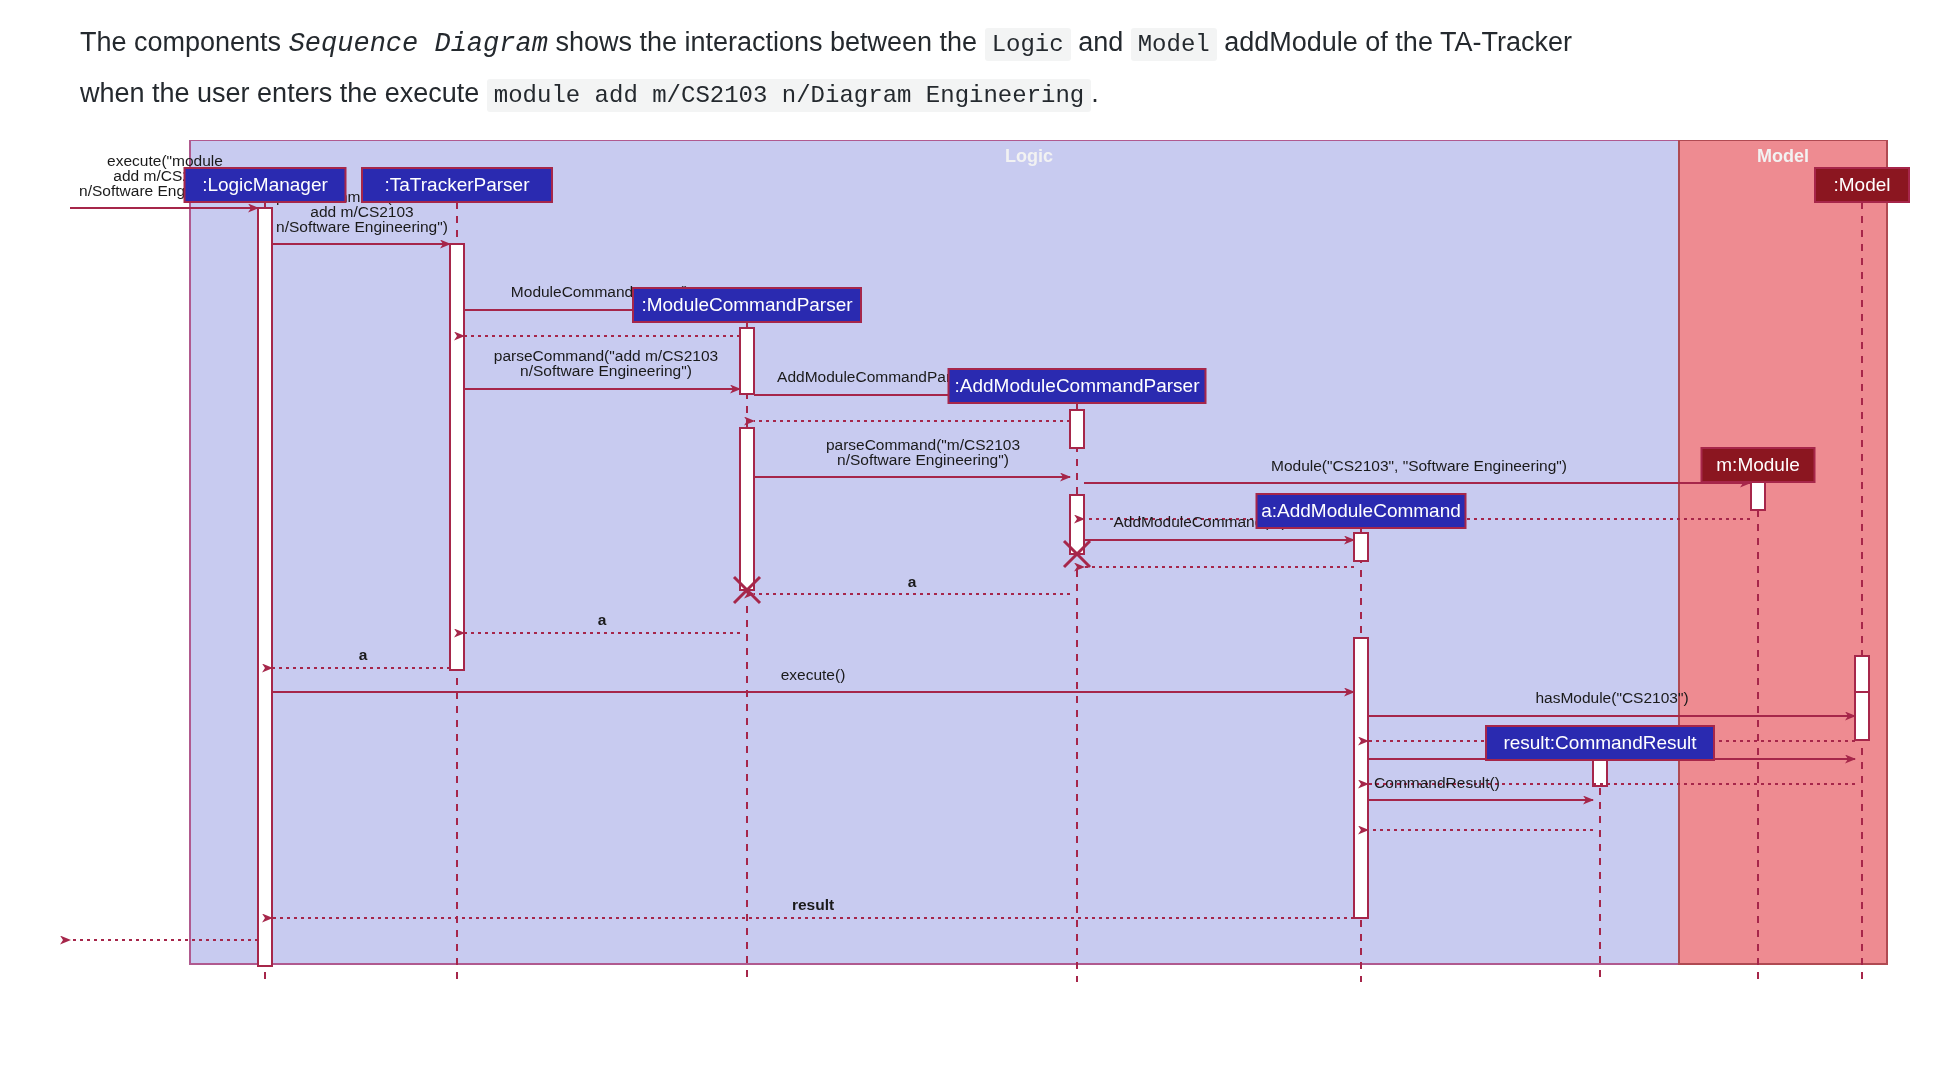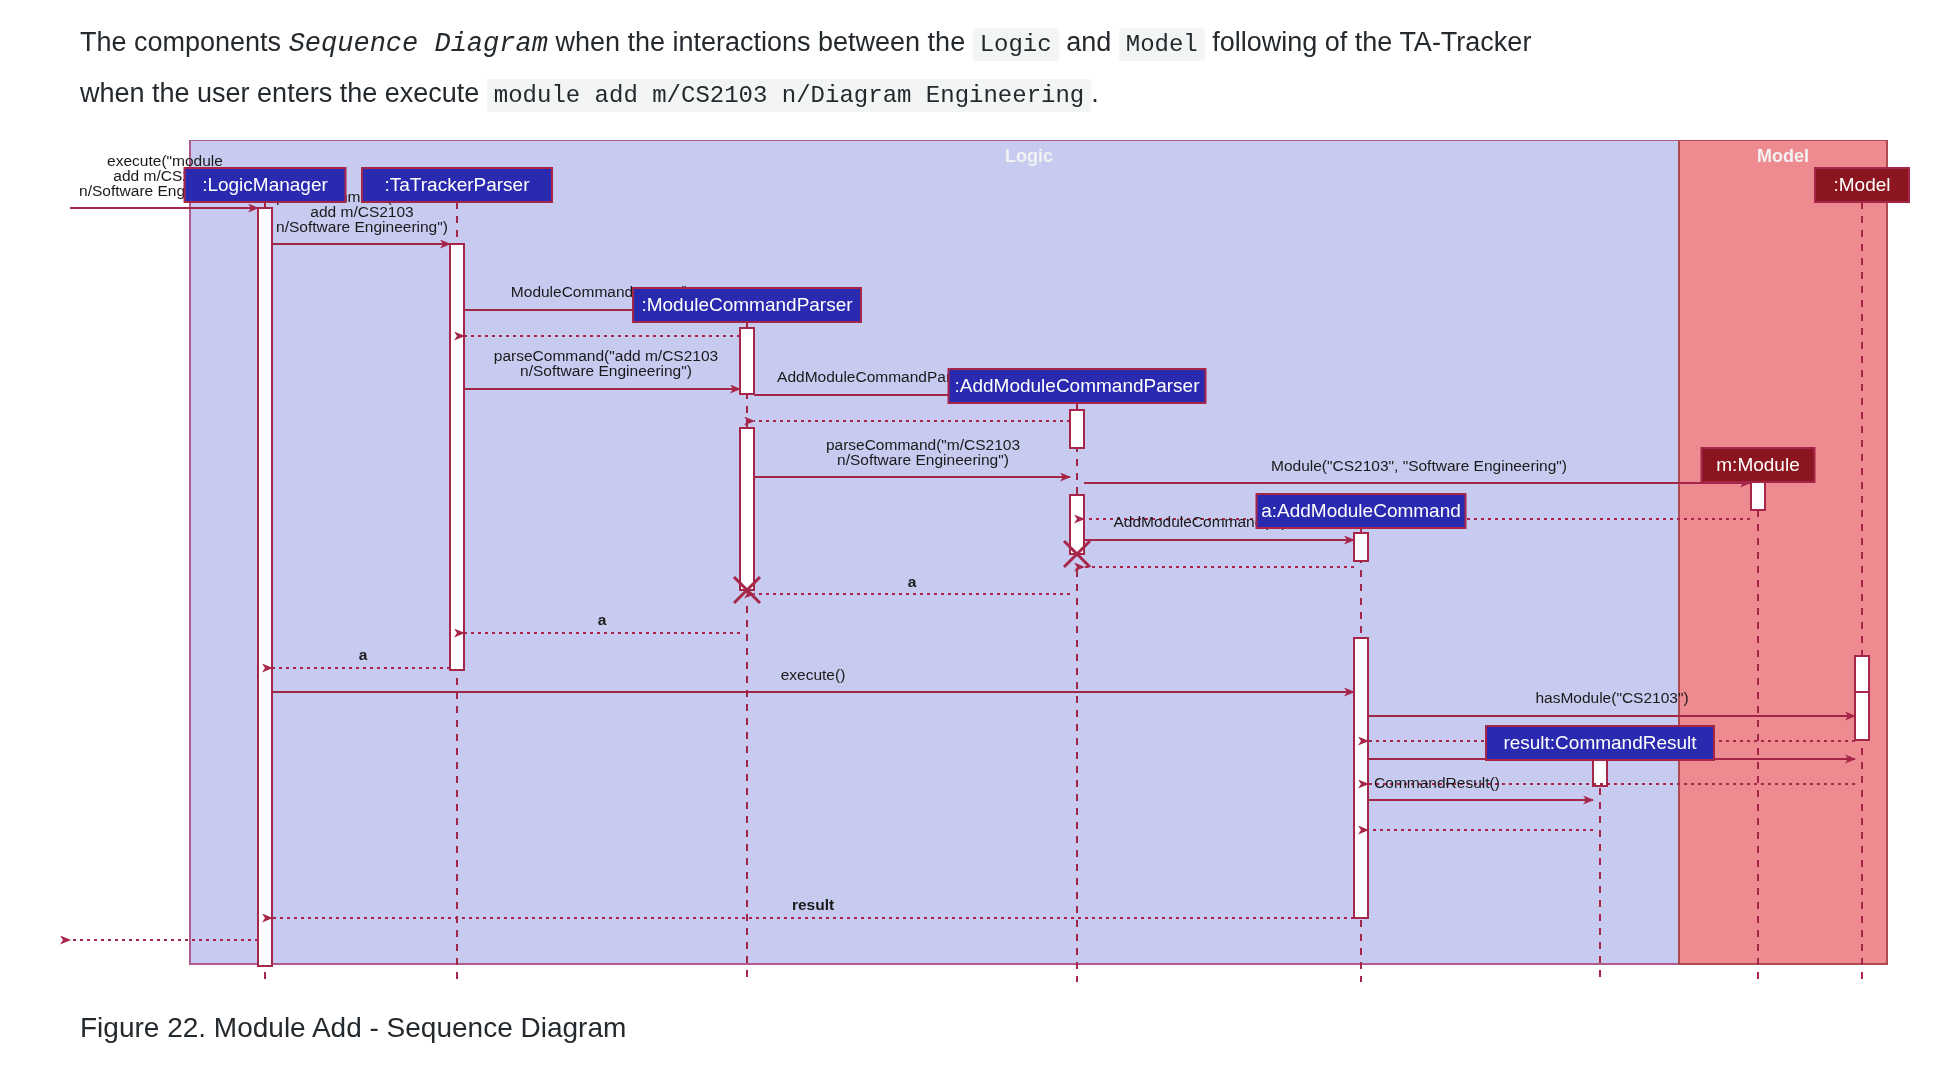--- a/index.html
+++ b/index.html
@@ -75,21 +75,21 @@
     font-weight: bold;
     fill: #f2f2f2;
   }
 </style>
 </head>
 <body>
 
 <div id="page">
 
   <div class="intro">
-    <span>The components </span><em>Sequence Diagram</em><span> when the interactions between the </span><code class="inline">Logic</code><span> and </span><code class="inline">Model</code><span> following of the TA-Tracker</span><br><span>when the user enters the execute </span><code class="inline">module add m/CS2103 n/Diagram Engineering</code><span>.</span>
+    <span>The components </span><em>Sequence Diagram</em><span> shows the interactions between the </span><code class="inline">Logic</code><span> and </span><code class="inline">Model</code><span> addModule of the TA-Tracker</span><br><span>when the user enters the execute </span><code class="inline">module add m/CS2103 n/Diagram Engineering</code><span>.</span>
   </div>
 
   <div id="diagram-wrap">
     <svg id="diagram-svg" width="1952" height="860" viewBox="0 0 1952 860">
         <defs>
           <marker id="ahR" markerWidth="11" markerHeight="9" refX="10" refY="4.5" orient="auto" markerUnits="userSpaceOnUse">
             <path d="M0,0 L11,4.5 L0,9 L3,4.5 Z" fill="#a6264a"></path>
           </marker>
           <marker id="ahL" markerWidth="11" markerHeight="9" refX="1" refY="4.5" orient="auto" markerUnits="userSpaceOnUse">
             <path d="M11,0 L0,4.5 L11,9 L8,4.5 Z" fill="#a6264a"></path>
@@ -181,15 +181,14 @@
         </g>
         <g>
           <line x1="1064" y1="401" x2="1090" y2="427" stroke="#a6264a" stroke-width="3"></line>
           <line x1="1090" y1="401" x2="1064" y2="427" stroke="#a6264a" stroke-width="3"></line>
         </g>
         <line x1="747" y1="466" x2="747" y2="842" stroke="#a6264a" stroke-width="2" stroke-dasharray="7,7"></line>
         <line x1="1077" y1="430" x2="1077" y2="842" stroke="#a6264a" stroke-width="2" stroke-dasharray="7,7"></line>
       </svg>
   </div>
 
-  <div class="caption">Figure 22. Module Add - Sequence Diagram</div>
 
 </div>
 
 </body></html>

